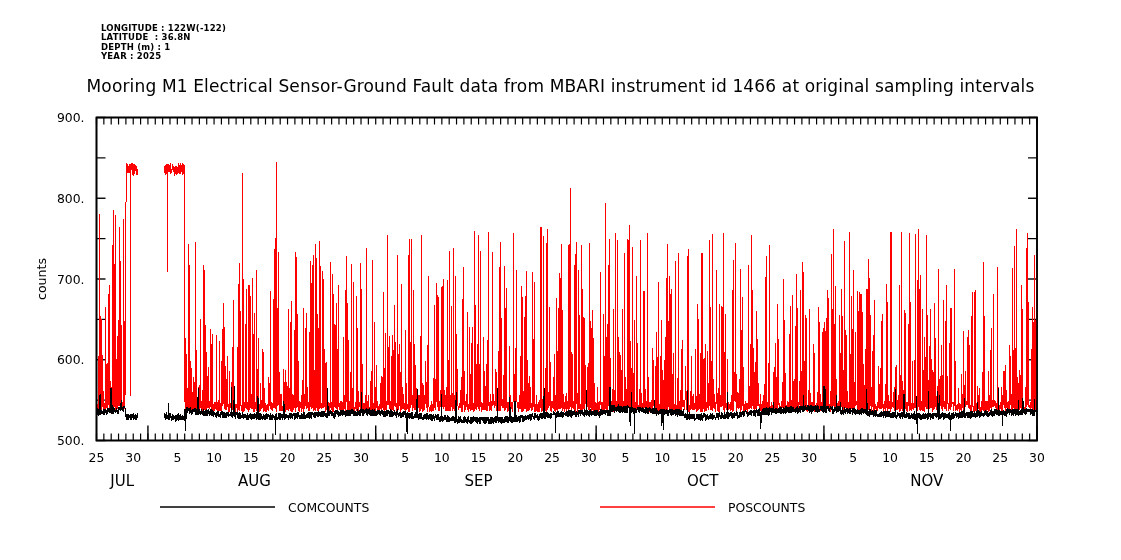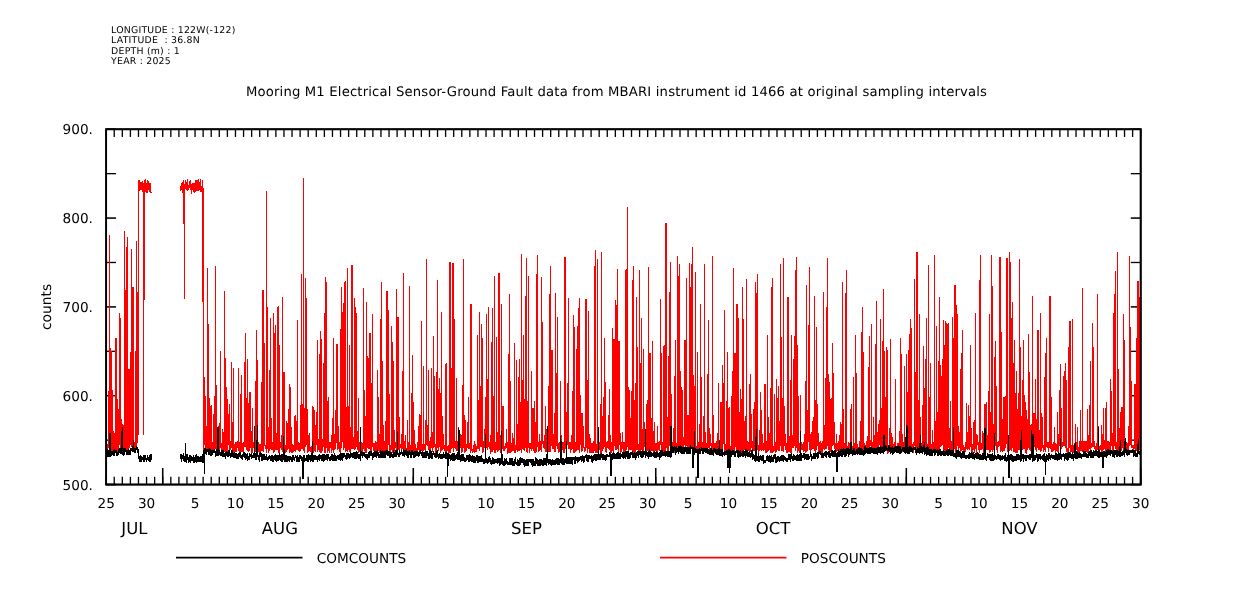--- a/index.html
+++ b/index.html
@@ -1,22 +1,22 @@
 <!DOCTYPE html>
 <html><head>
 <meta charset="utf-8">
 <style>
   html,body{margin:0;padding:0;background:#ffffff;}
   body{width:1121px;height:560px;overflow:hidden;
        font-family:"DejaVu Sans",sans-serif;color:#000;}
   #stage{position:relative;width:1121px;height:560px;}
   .meta{position:absolute;left:101px;top:24px;font-size:8.5px;line-height:9.4px;
-        letter-spacing:.2px;white-space:pre;color:#000;}
+        letter-spacing:.2px;white-space:pre;color:#000;font-weight:bold;}
   .title{position:absolute;left:0;top:76px;width:1121px;text-align:center;
-         font-size:12px;letter-spacing:.15px;color:#000;}
+         font-size:17px;letter-spacing:.15px;color:#000;}
   svg{position:absolute;left:0;top:0;}
   text{font-family:"DejaVu Sans",sans-serif;fill:#000;}
   .ytick{font-size:12.4px;text-anchor:end;}
   .xtick{font-size:12.4px;text-anchor:middle;}
   .xmon{font-size:15px;text-anchor:middle;}
   .ylab{font-size:12.6px;text-anchor:middle;}
   .leg{font-size:12.4px;}
   .frame{fill:none;stroke:#000;stroke-width:1.6;}
   .tk{stroke:#000;stroke-width:1.2;}
   .tkM{stroke:#000;stroke-width:1.4;}

